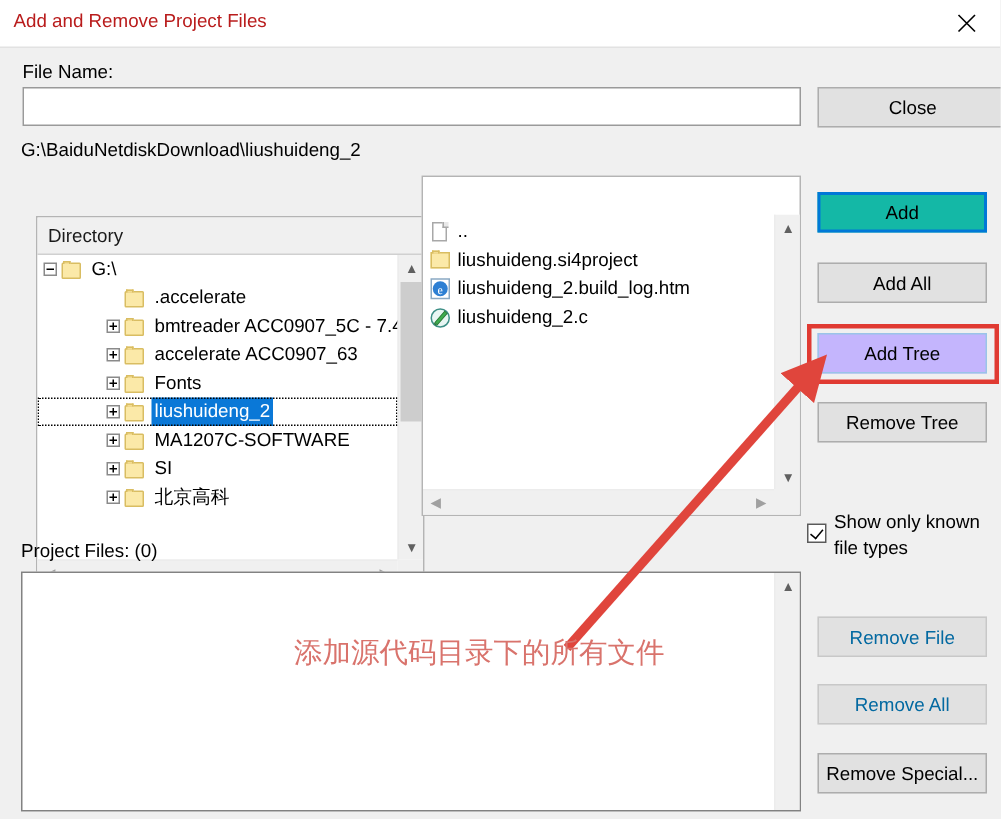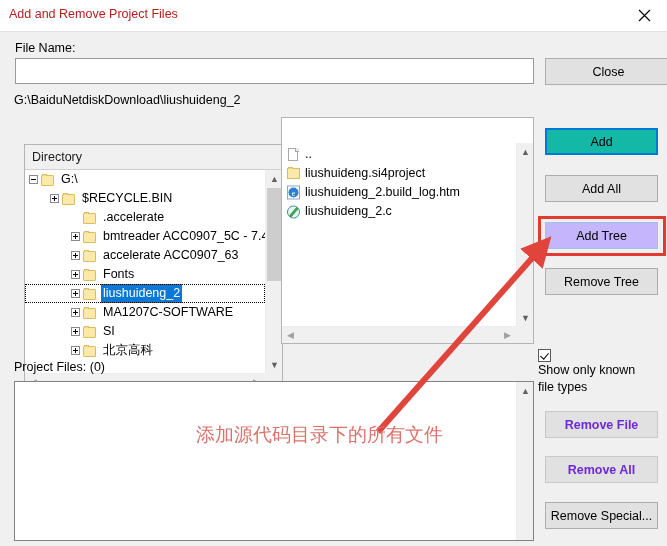--- a/index.html
+++ b/index.html
@@ -295,24 +295,23 @@
   }
   .btn.focused {
     border: 2px solid #0078d7;
     background: #14b8a6;
   }
   .btn.highlighted {
     background: #c4b5fd;
     border: 1px solid #9ac4e8;
   }
   .btn.disabled {
-    color: #6d28d9;
+    color: #0369a1;
     background: #e1e1e1;
     border: 1px solid #c8c8c8;
-    font-weight: bold;
   }
 
   
   .checkbox-wrap {
     position: absolute;
     display: flex;
     align-items: flex-start;
   }
   .checkbox {
     width: 13px; height: 13px;
@@ -389,21 +388,20 @@
 
 <div class="lbl" style="left:14px; top:93px;">G:\BaiduNetdiskDownload\liushuideng_2</div>
 
 <div class="panel" style="left:24px; top:117px; width:259px; height:247px;margin-top:27px;">
   <div class="panel-header">
     <div class="panel-header-text">Directory</div>
   </div>
   <div class="panel-body">
     <div id="tree-items" style="position:absolute; left:0; top:0; right:17px; top:0;">
         <div class="tree-row"><span class="indent" style="width: 4px;"></span><span class="expander"></span><span class="folder"></span><span class="tree-label">G:\</span></div>
-        <div class="tree-row"><span class="indent" style="width: 25px;"></span><span class="expander plus"></span><span class="folder"></span><span class="tree-label">$RECYCLE.BIN</span></div>
         <div class="tree-row"><span class="indent" style="width: 46px;"></span><span class="expander-spacer"></span><span class="folder"></span><span class="tree-label">.accelerate</span></div>
         <div class="tree-row"><span class="indent" style="width: 46px;"></span><span class="expander plus"></span><span class="folder"></span><span class="tree-label">bmtreader ACC0907_5C - 7.4</span></div>
         <div class="tree-row"><span class="indent" style="width: 46px;"></span><span class="expander plus"></span><span class="folder"></span><span class="tree-label">accelerate ACC0907_63</span></div>
         <div class="tree-row"><span class="indent" style="width: 46px;"></span><span class="expander plus"></span><span class="folder"></span><span class="tree-label">Fonts</span></div>
         <div class="tree-row selected"><span class="indent" style="width: 46px;"></span><span class="expander plus"></span><span class="folder"></span><span class="tree-label">liushuideng_2</span></div>
         <div class="tree-row"><span class="indent" style="width: 46px;"></span><span class="expander plus"></span><span class="folder"></span><span class="tree-label">MA1207C-SOFTWARE</span></div>
         <div class="tree-row"><span class="indent" style="width: 46px;"></span><span class="expander plus"></span><span class="folder"></span><span class="tree-label">SI</span></div>
         <div class="tree-row"><span class="indent" style="width: 46px;"></span><span class="expander plus"></span><span class="folder"></span><span class="tree-label">北京高科</span></div>
       </div>
 
@@ -453,21 +451,21 @@
 <button class="btn" style="left:545px; top:58px; width:127px; height:27px;">Close</button>
 
 <button class="btn focused" style="left:545px; top:128px; width:113px; height:27px;">Add</button>
 
 <button class="btn" style="left:545px; top:175px; width:113px; height:27px;">Add All</button>
 
 <button class="btn highlighted" style="left:545px; top:222px; width:113px; height:27px;">Add Tree</button>
 
 <button class="btn" style="left:545px; top:268px; width:113px; height:27px;">Remove Tree</button>
 
-<div class="checkbox-wrap" style="left:538px; top:340px; width:125px;flex-direction:column;">
+<div class="checkbox-wrap" style="left:538px; top:340px; width:125px;">
   <div class="checkbox checked"></div>
   <div class="checkbox-label">Show only known
 file types</div>
 </div>
 
 <button class="btn disabled" style="left:545px; top:411px; width:113px; height:27px;">Remove File</button>
 
 <button class="btn disabled" style="left:545px; top:456px; width:113px; height:27px;">Remove All</button>
 
 <button class="btn" style="left:545px; top:502px; width:113px; height:27px;">Remove Special...</button>

